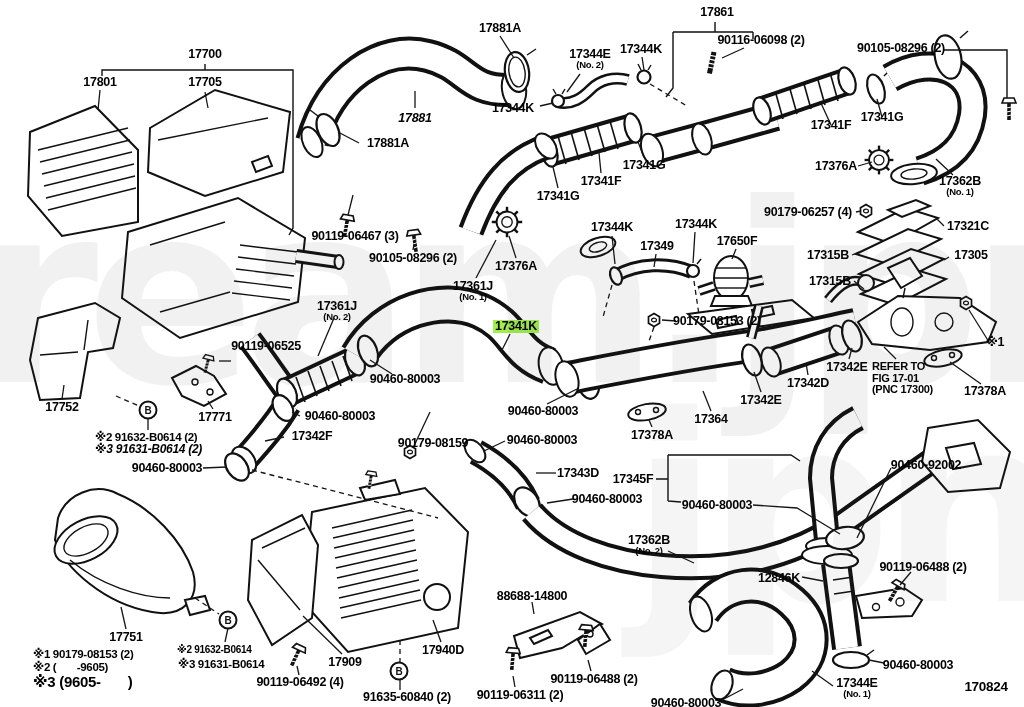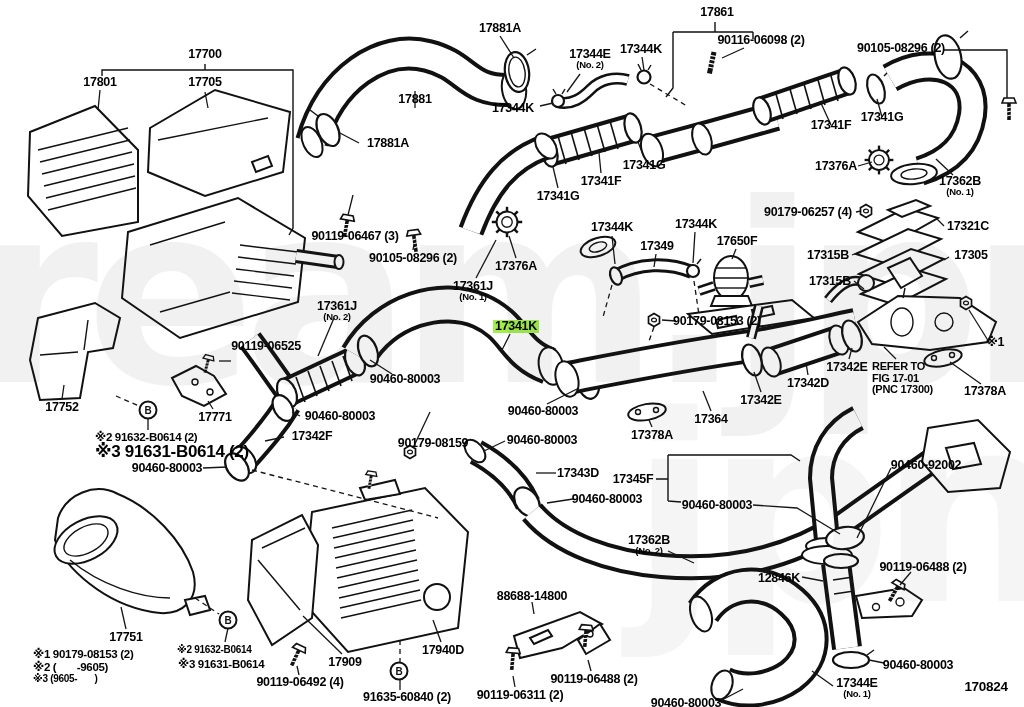--- a/index.html
+++ b/index.html
@@ -514,21 +514,21 @@
       <div class="part-label" style="left: 901px; top: 42px;">
         <div>90105-08296 (2)</div>
       </div>
       <div class="part-label" style="left: 590px; top: 48px;">
         <div>17344E</div>
         <div class="sub">(No. 2)</div>
       </div>
       <div class="part-label" style="left: 641px; top: 43px;">
         <div>17344K</div>
       </div>
-      <div class="part-label" style="left: 415px; top: 93px;">
+      <div class="part-label" style="left: 415px; top: 112px; font-style: italic;">
         <div>17881</div>
       </div>
       <div class="part-label" style="left: 831px; top: 119px;">
         <div>17341F</div>
       </div>
       <div class="part-label" style="left: 882px; top: 111px;">
         <div>17341G</div>
       </div>
       <div class="part-label" style="left: 513px; top: 102px;">
         <div>17344K</div>
@@ -648,21 +648,21 @@
       </div>
       <div class="part-label" style="left: 62px; top: 401px;">
         <div>17752</div>
       </div>
       <div class="part-label" style="left: 215px; top: 411px;">
         <div>17771</div>
       </div>
       <div class="part-label left" style="left: 95px; top: 431px; font-size: 11.5px;">
         <div>※2 91632-B0614 (2)</div>
       </div>
-      <div class="part-label left" style="left: 95px; top: 443px; font-size: 17px;">
+      <div class="part-label left" style="left: 95px; top: 443px; font-size: 12px; font-style: italic;">
         <div>※3 91631-B0614 (2)</div>
       </div>
       <div class="part-label" style="left: 167px; top: 462px;">
         <div>90460-80003</div>
       </div>
       <div class="part-label" style="left: 542px; top: 434px;">
         <div>90460-80003</div>
       </div>
       <div class="part-label" style="left: 578px; top: 467px;">
         <div>17343D</div>
@@ -697,21 +697,21 @@
       </div>
       <div class="part-label" style="left: 126px; top: 631px;">
         <div>17751</div>
       </div>
       <div class="part-label left" style="left: 33px; top: 648px; font-size: 11.5px;">
         <div>※1 90179-08153 (2)</div>
       </div>
       <div class="part-label left" style="left: 33px; top: 661px; font-size: 11.5px;">
         <div>※2 (&nbsp;&nbsp;&nbsp;&nbsp;&nbsp;&nbsp;&nbsp;-9605)</div>
       </div>
-      <div class="part-label left" style="left: 33px; top: 674px; font-size: 10px;">
+      <div class="part-label left" style="left: 33px; top: 674px; font-size: 15px;">
         <div>※3 (9605-&nbsp;&nbsp;&nbsp;&nbsp;&nbsp;&nbsp;&nbsp;)</div>
       </div>
       <div class="part-label left" style="left: 177px; top: 645px; font-size: 10px;">
         <div>※2 91632-B0614</div>
       </div>
       <div class="part-label left" style="left: 178px; top: 658px; font-size: 11.5px;">
         <div>※3 91631-B0614</div>
       </div>
       <div class="part-label" style="left: 300px; top: 676px;">
         <div>90119-06492 (4)</div>

